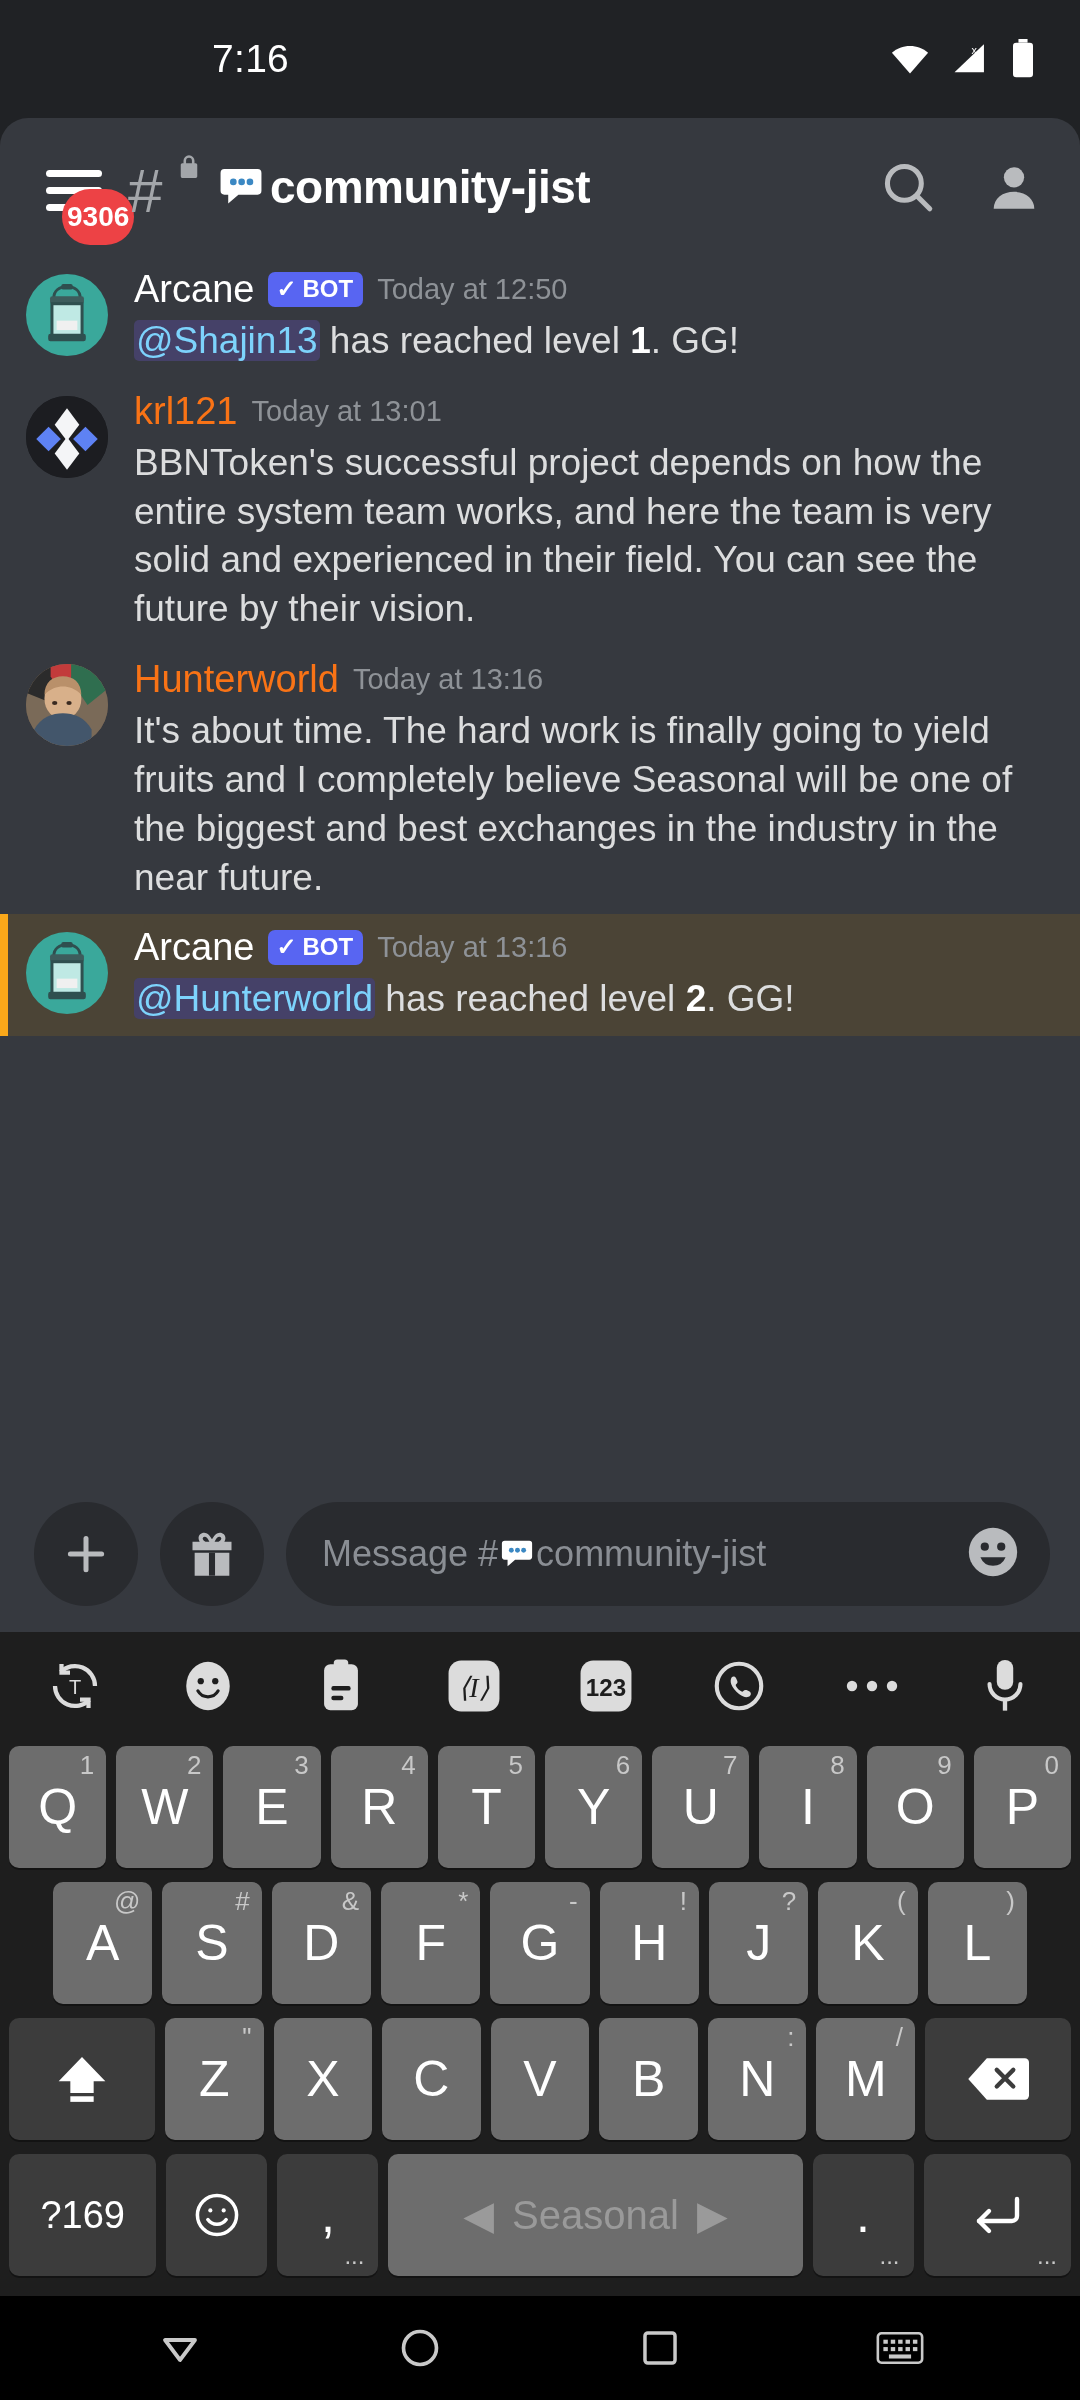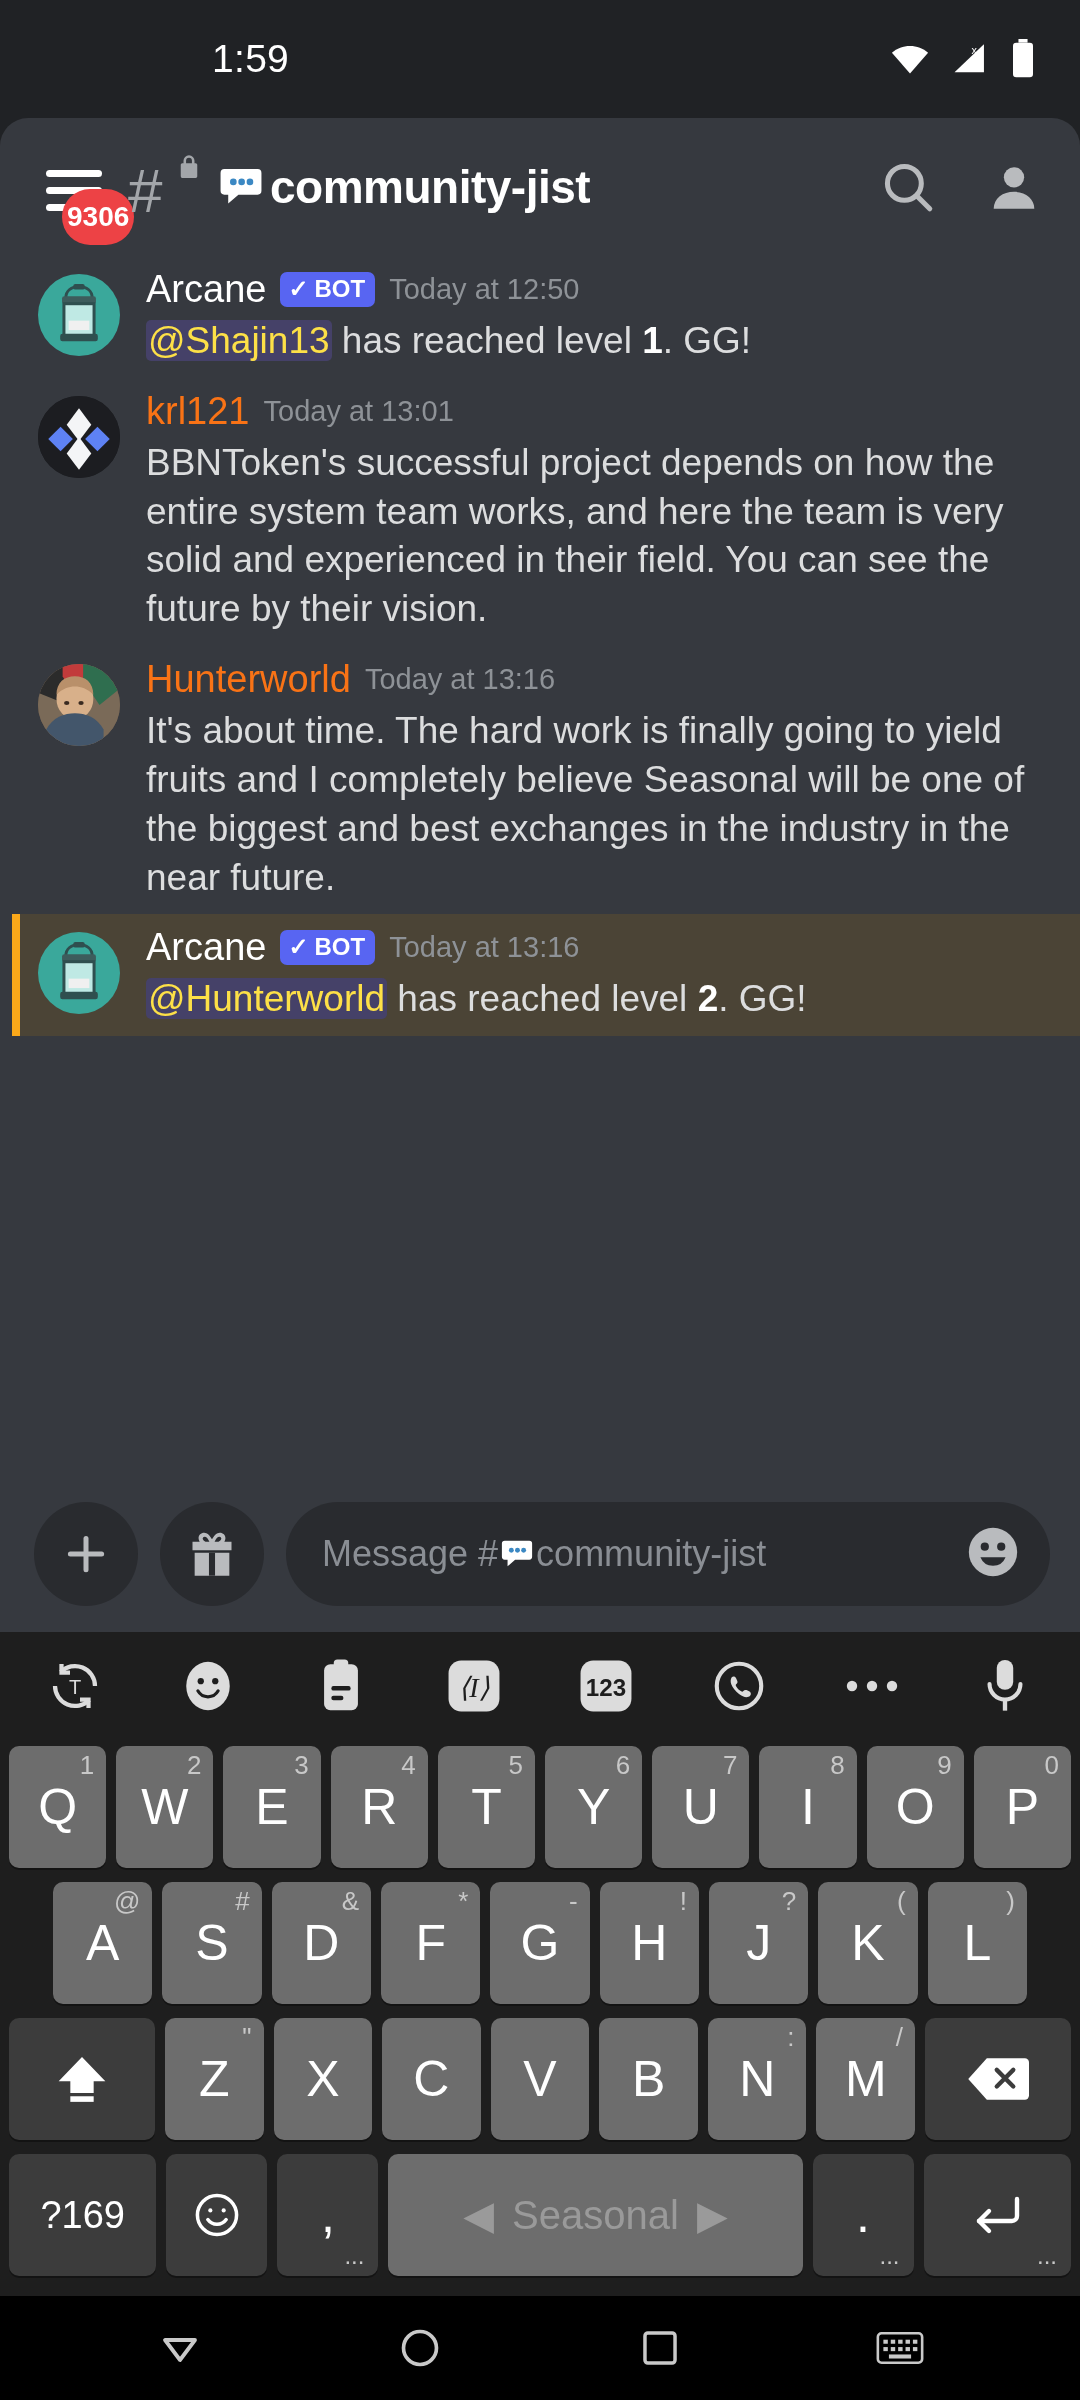--- a/index.html
+++ b/index.html
@@ -74,21 +74,21 @@
   .chan-name {
     color: #ffffff; font-size: 46px; font-weight: bold; white-space: nowrap;
     letter-spacing: -0.5px;
   }
   .header-actions { margin-left: auto; display: flex; align-items: center; gap: 42px; }
   .hdr-btn { width: 64px; height: 64px; display:flex; align-items:center; justify-content:center;}
 
   
   .messages {
     flex: 1 1 auto; background: #36393f;
-    overflow: hidden; position: relative; padding-left: 12px;
+    overflow: hidden; position: relative;
   }
   .msg {
     display: flex; padding: 12px 30px 12px 26px; position: relative;
   }
   .msg.mention {
     background: #4b4436;
   }
   .msg.mention::before {
     content:""; position:absolute; left:0; top:0; bottom:0; width: 8px;
     background: #faa81a;
@@ -107,21 +107,21 @@
     border-radius: 7px; padding: 5px 10px 6px 8px;
     display: flex; align-items: center; gap: 6px; line-height:1;
   }
   .bot-tag .check { font-size: 24px; }
   .timestamp { font-size: 29px; color: #8e9297; white-space: nowrap;}
   .msg-text {
     font-size: 37px; color: #dcddde; line-height: 1.32; margin-top: 6px;
     word-wrap: break-word;
   }
   .mention-chip {
-    background: #454168; color: #fde047; border-radius: 5px; padding: 0 2px;
+    background: #454168; color: #7dd3fc; border-radius: 5px; padding: 0 2px;
   }
   .msg-text b { color: #ffffff; font-weight: bold; }
 
   
   .av-arcane { background: #3aa89b; }
   .av-arcane .lantern { position:absolute; left:50%; top:50%; transform: translate(-50%,-50%); }
   .av-krl { background: #1c1d21; }
   .av-hunter { background: #6b5a4a; }
 
   
@@ -186,21 +186,21 @@
     padding: 0 60px;
   }
   .nav-btn { width: 70px; height: 70px; display:flex; align-items:center; justify-content:center;}
 </style>
 </head>
 <body>
 
 <div id="app">
 
   <div class="status-bar">
-    <div class="status-time">1:59</div>
+    <div class="status-time">7:16</div>
     <div class="status-right">
       <span class="ic-wifi">
         <svg width="40" height="32" viewBox="0 0 24 20">
             <path fill="#fff" d="M12 18.5l11.3-13C20.2 2.8 16.3 1.3 12 1.3S3.8 2.8.7 5.5L12 18.5z"></path>
           </svg>
       </span>
       <span class="ic-sig">
         <svg width="40" height="34" viewBox="0 0 24 22">
           <path fill="#fff" d="M2 19.5L21 1.5v18z"></path>
           <text x="13" y="7.5" font-size="7" fill="#fff" font-family="Liberation Sans">x</text>

